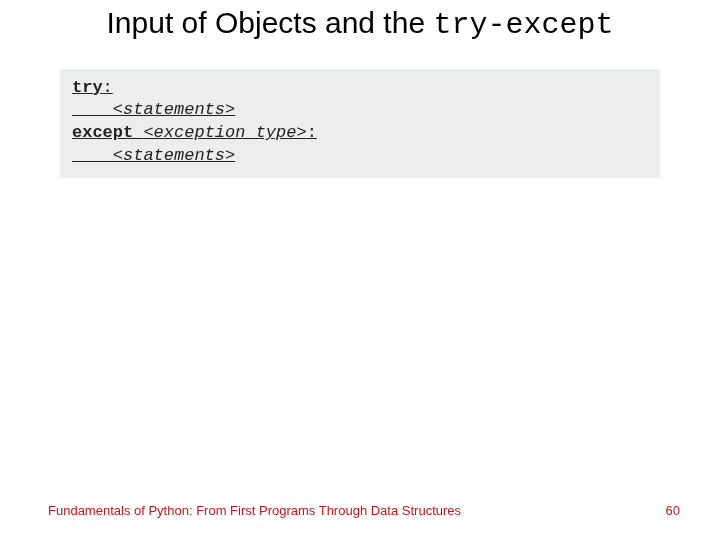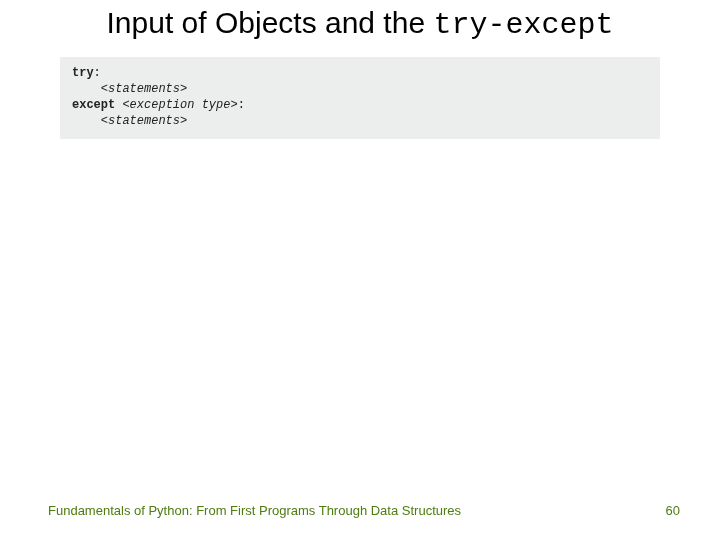--- a/index.html
+++ b/index.html
@@ -15,42 +15,43 @@
       font-size: 30px;
       font-weight: normal;
       padding-top: 4px;
       line-height: 1.25;
       color: #000;
     }
     .code-keyword {
       font-family: "Courier New", Courier, monospace;
     }
     .code-block {
-      margin: 12px 60px 0 60px;
+      margin: 24px 60px 0 60px;
       background: #eceded;
       padding: 8px 12px 10px 12px;
       font-family: "Courier New", Courier, monospace;
-      font-size: 12px;
+      font-size: 17px;
       color: #222;
       line-height: 1.35;
       white-space: pre;
+      text-decoration: underline;
     }
     .code-block .bold { font-weight: bold; }
     .code-block .italic { font-style: italic; }
     .footer {
       position: absolute;
       left: 0;
       right: 0;
       bottom: 22px;
       padding: 0 40px 0 48px;
       display: flex;
       justify-content: space-between;
       align-items: baseline;
       font-size: 13px;
-      color: #4d7c0f;
+      color: #b91c1c;
     }
   </style>
 </head>
 <body>
 
 <h1 class="slide-title">
   <span>Input of Objects and the </span><span class="code-keyword">try-except</span><br>
 </h1>
 
 <div class="code-block"><span class="bold">try</span><span>:</span>

